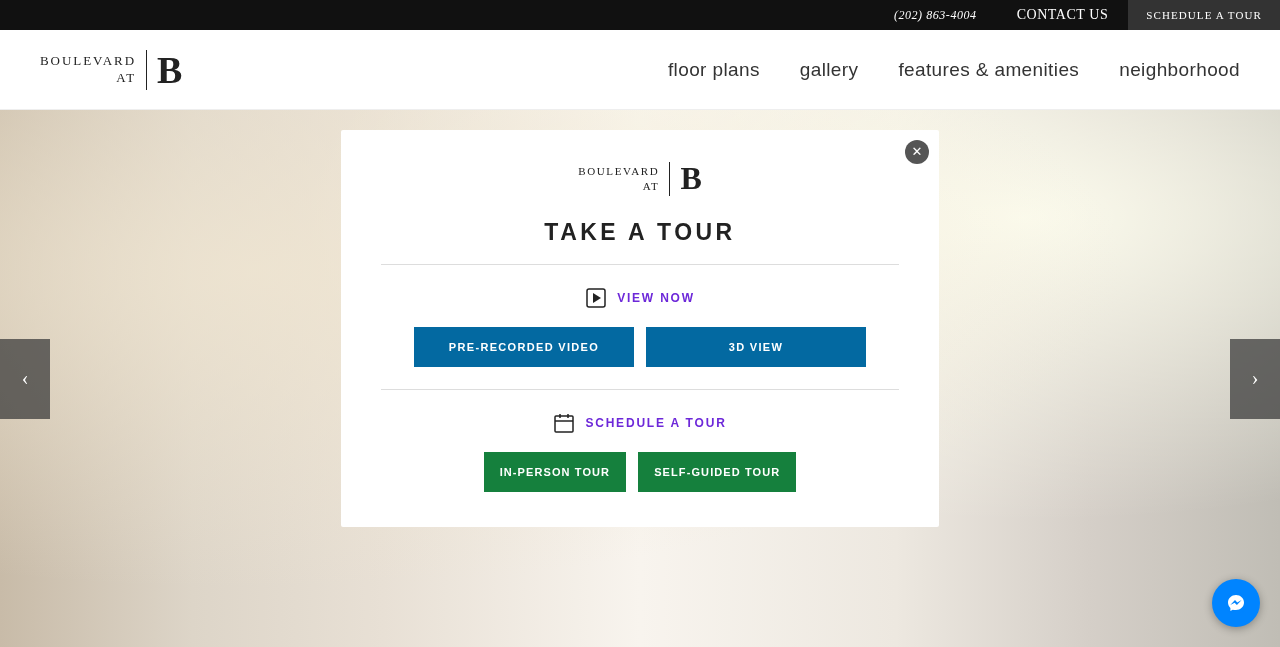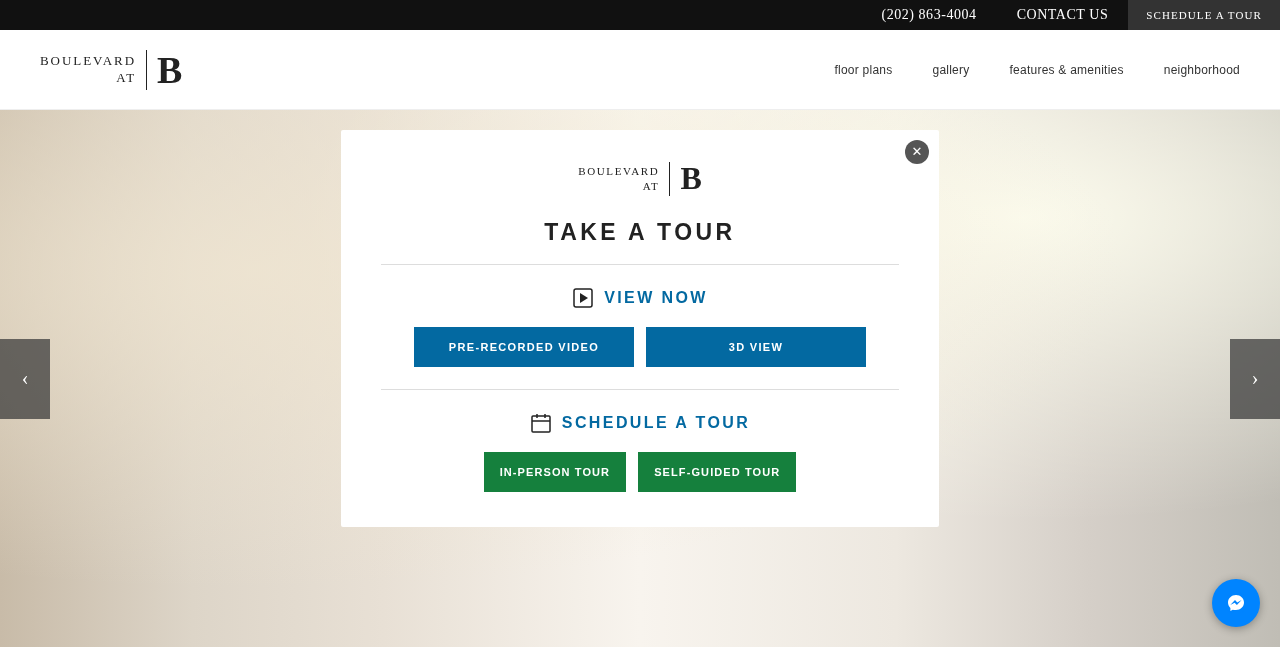--- a/index.html
+++ b/index.html
@@ -12,21 +12,22 @@
       height: 30px;
       display: flex;
       align-items: center;
       justify-content: flex-end;
       padding: 0 0 0 0;
       font-size: 11px;
       letter-spacing: 0.05em;
     }
     .top-bar-phone {
       padding: 0 20px;
-      font-size: 14px;
+      font-size: 12px;
+      font-style: italic;
     }
     .top-bar-contact {
       padding: 0 20px;
       font-size: 14px;
       cursor: pointer;
     }
     .top-bar-schedule {
       background: #333;
       padding: 0 18px;
       height: 100%;
@@ -75,21 +76,21 @@
       font-weight: bold;
       color: #222;
       line-height: 1;
     }
     .nav {
       display: flex;
       gap: 40px;
       align-items: center;
     }
     .nav-item {
-      font-size: 12px;
+      font-size: 19px;
       color: #333;
       cursor: pointer;
       letter-spacing: 0.02em;
       font-family: Arial, sans-serif;
       font-weight: normal;
     }
 
     
     .bg-area {
       position: absolute;
@@ -211,24 +212,24 @@
       border-top: 1px solid #ddd;
       margin-bottom: 22px;
     }
 
     .section-title {
       display: flex;
       align-items: center;
       justify-content: center;
       gap: 10px;
       font-family: Arial, sans-serif;
-      font-size: 16px;
+      font-size: 12px;
       letter-spacing: 0.15em;
       font-weight: 600;
-      color: #0369a1;
+      color: #6d28d9;
       margin-bottom: 18px;
     }
 
     .section-icon {
       width: 22px;
       height: 22px;
       display: flex;
       align-items: center;
       justify-content: center;
     }

